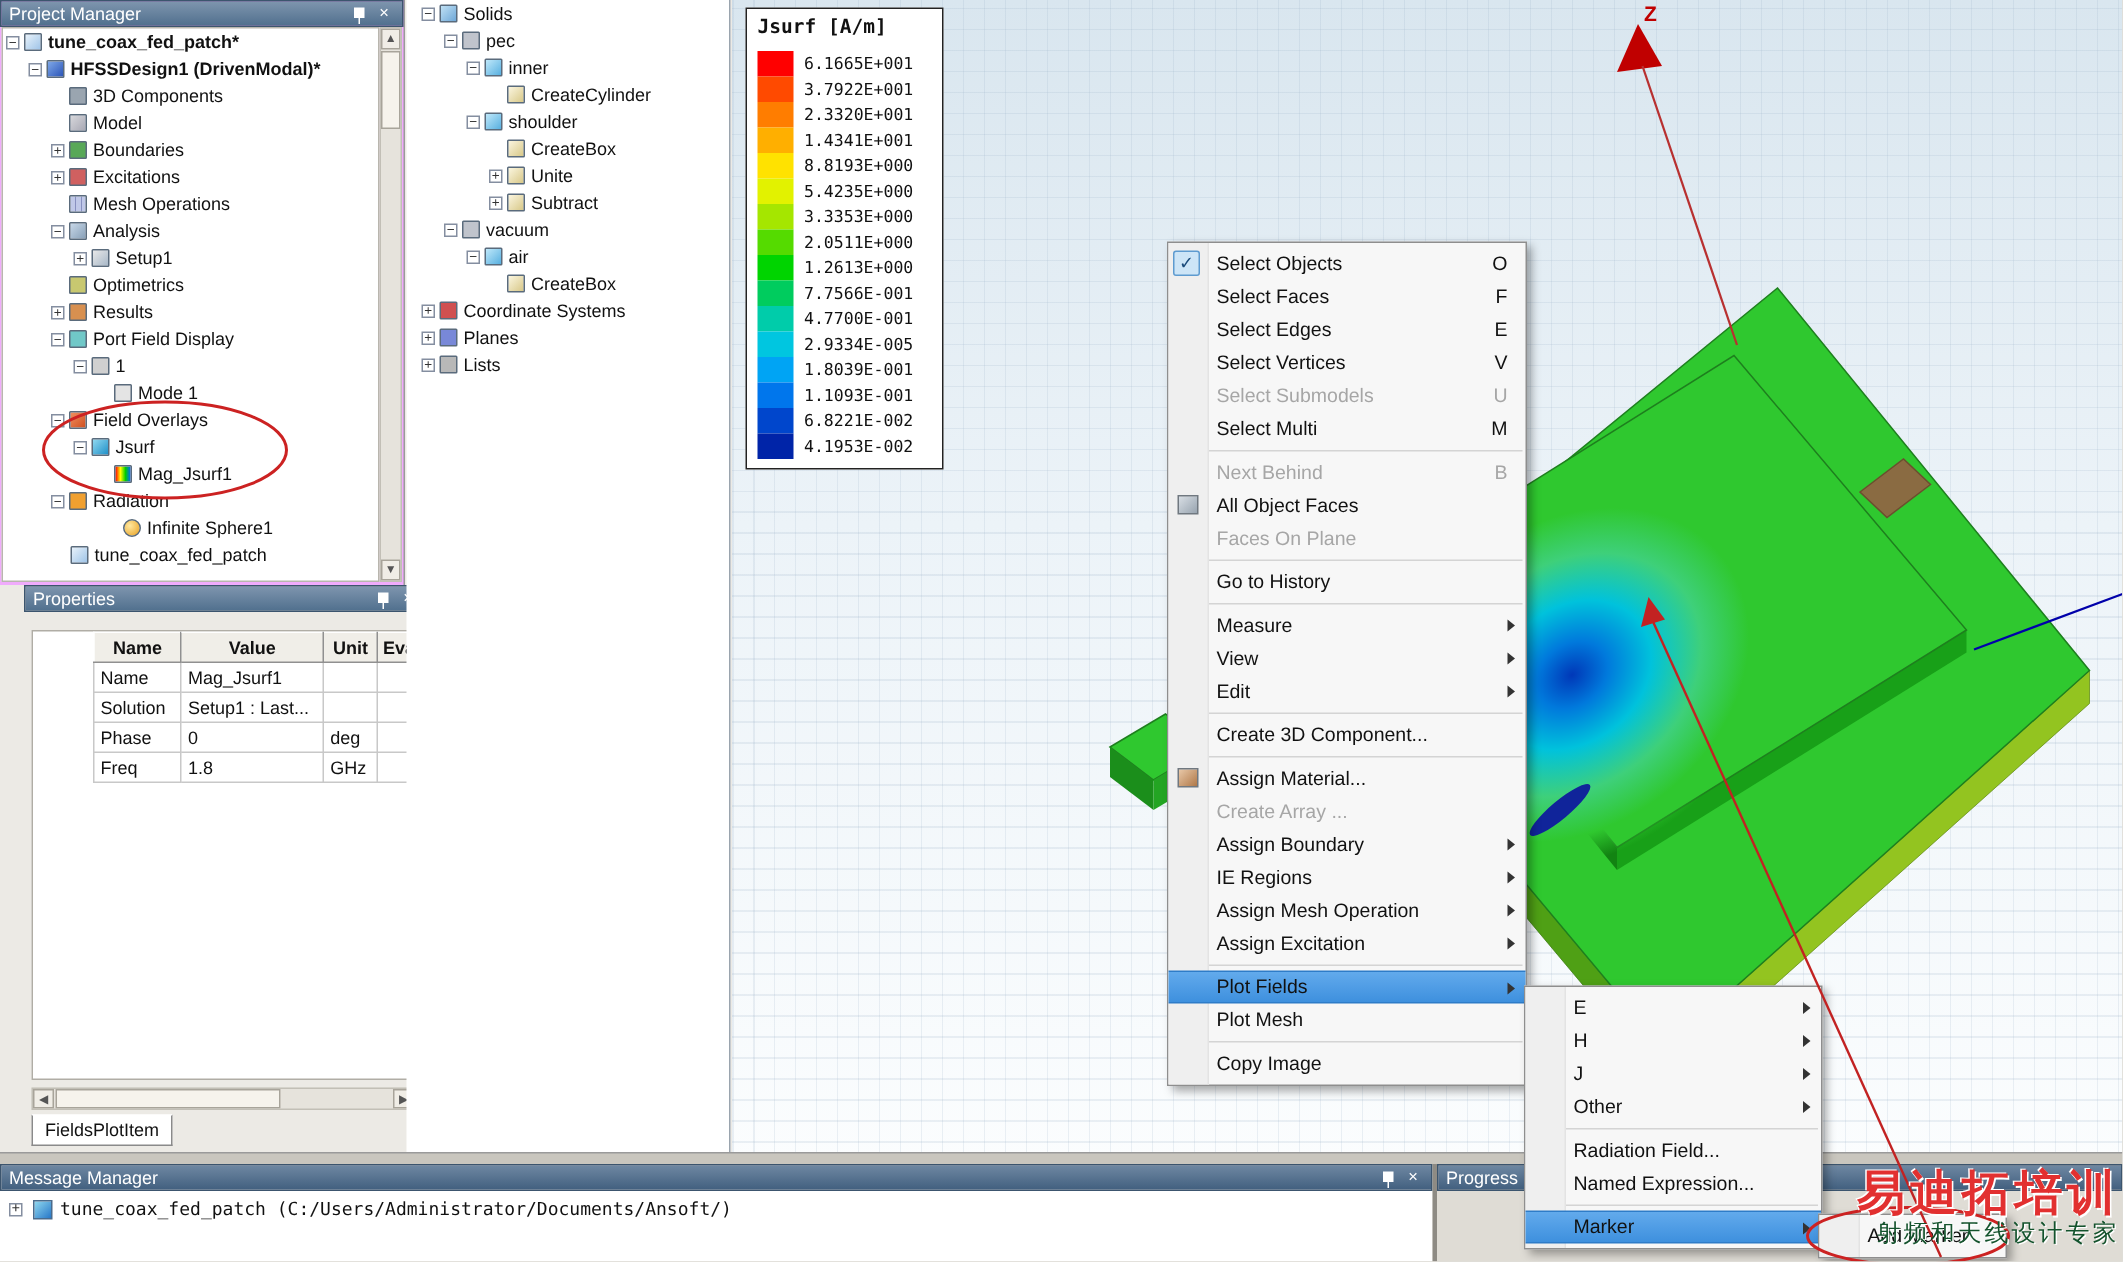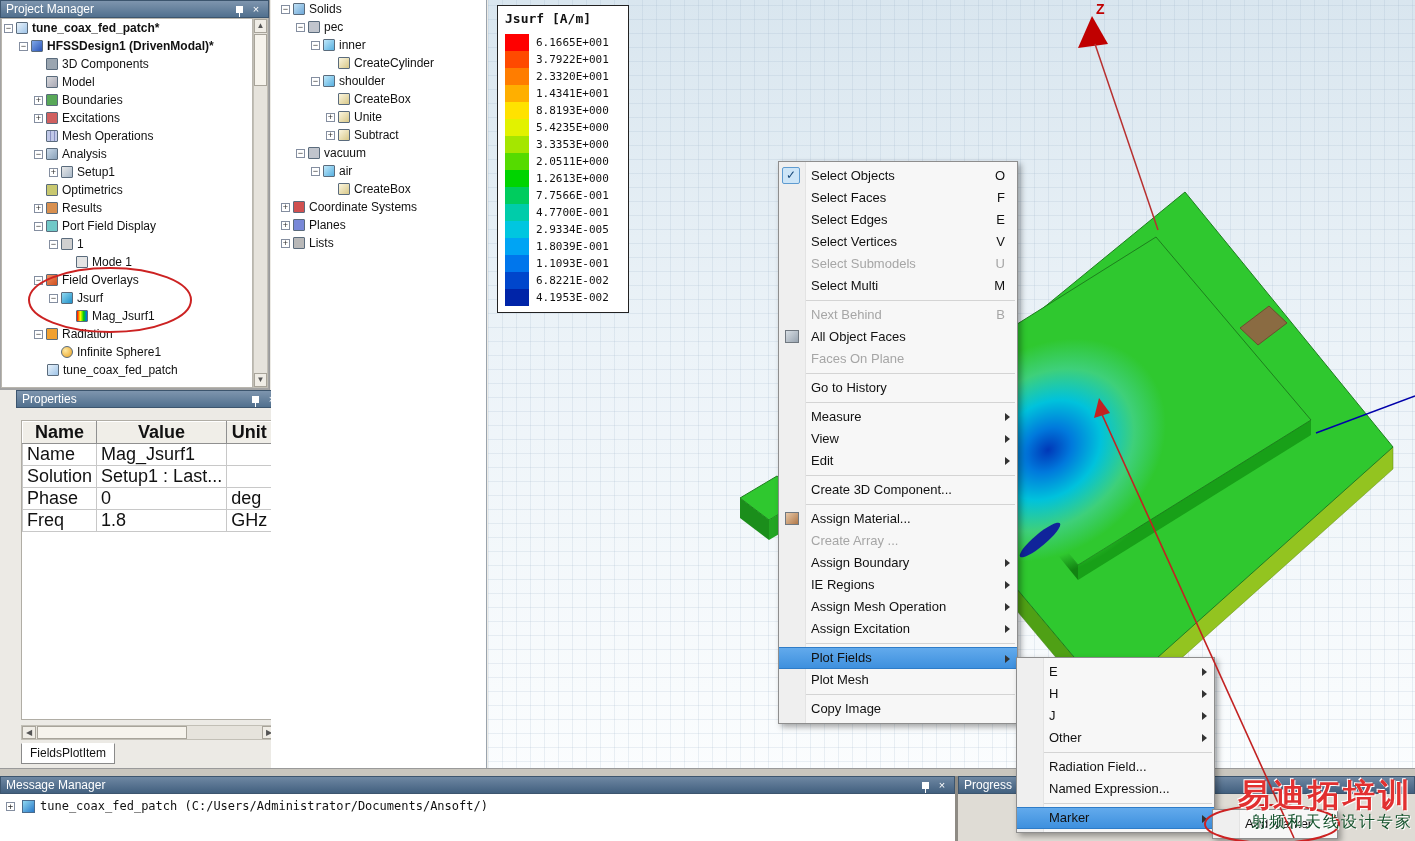--- a/index.html
+++ b/index.html
@@ -10,21 +10,21 @@
   .panel-header{height:18px;display:flex;align-items:center;padding:0 5px;
     background:linear-gradient(180deg,#7E95AE,#51708E);color:#fff;font-size:12px;
     border:1px solid #3C556E;box-sizing:border-box;}
   .ph-title{flex:1;white-space:nowrap;overflow:hidden;}
   .ph-btn{width:14px;height:13px;margin-left:3px;color:#fff;font-size:11px;line-height:12px;
     text-align:center;cursor:default;}
   .pin-glyph{display:inline-block;width:7px;height:7px;background:#fff;position:relative;}
   .pin-glyph:after{content:"";position:absolute;left:3px;top:7px;width:1px;height:4px;background:#fff;}
 
   
-  #pm-panel{position:absolute;left:0;top:0;width:270px;height:390px;background:#a3a3a3;
+  #pm-panel{position:absolute;left:0;top:0;width:270px;height:390px;background:#f0abfc;
     border-right:1px solid #9A9A9A;box-sizing:border-box;}
   #pm-tree{position:absolute;left:1px;top:18px;right:16px;bottom:2px;background:#fff;
     border:1px solid #B9B6AE;overflow:hidden;}
   .trow{height:18px;display:flex;align-items:center;white-space:nowrap;}
   .exp{width:9px;height:9px;box-sizing:border-box;border:1px solid #848EA0;background:#fff;
     font-size:9px;line-height:7px;text-align:center;color:#333;margin-right:3px;flex:0 0 9px;}
   .exp.none{border:none;background:transparent;}
   .nicon{width:12px;height:12px;flex:0 0 12px;margin-right:4px;border:1px solid #5A6B7C;
     box-sizing:border-box;border-radius:1px;}
   .tlabel{font-size:12px;}
@@ -64,21 +64,21 @@
   .sb-btn{height:14px;background:#F0EDE6;border:1px solid #A8A49A;box-sizing:border-box;
     font-size:8px;line-height:12px;text-align:center;color:#555;}
   .sb-btn.bottom{position:absolute;bottom:0;left:0;right:0;}
   .sb-thumb{position:absolute;left:0;right:0;top:15px;height:52px;background:#F6F3EC;
     border:1px solid #A8A49A;box-sizing:border-box;}
 
   #props-panel{position:absolute;left:16px;top:390px;width:270px;height:386px;background:#ECEAE5;
     border-right:1px solid #9A9A9A;box-sizing:border-box;}
   #props-area{position:absolute;left:5px;right:8px;top:30px;bottom:56px;background:#fff;
     border:1px solid #B0ADA5;overflow:hidden;}
-  table.props{border-collapse:collapse;width:100%;font-size:18px;}
+  table.props{border-collapse:collapse;width:100%;font-size:12px;margin-left:40px;}
   table.props th{background:#F0EEE8;font-weight:bold;text-align:center;height:19px;
     border:1px solid;border-color:#FFFFFF #909090 #909090 #FFFFFF;padding:0 3px;}
   table.props td{border:1px solid #C8C8C8;height:19px;padding:0 4px;white-space:nowrap;overflow:hidden;}
   .hscroll{position:absolute;left:5px;right:8px;bottom:36px;height:15px;background:#E6E3DC;
     border:1px solid #C2BFB6;box-sizing:border-box;}
   .hs-btn{position:absolute;top:0;width:14px;height:13px;background:#F0EDE6;border:1px solid #A8A49A;
     box-sizing:border-box;font-size:8px;line-height:11px;text-align:center;color:#555;}
   .hs-thumb{position:absolute;left:15px;top:0;width:150px;height:13px;background:#F6F3EC;
     border:1px solid #A8A49A;box-sizing:border-box;}
   .ptab{position:absolute;left:5px;bottom:12px;background:#fff;border:1px solid #8A8A8A;
@@ -247,21 +247,21 @@
         <div class="trow" style="padding-left: 62px;">
           <span class="exp none"></span>
           <span class="nicon ic-magj"></span>
           <span class="tlabel">Mag_Jsurf1</span>
         </div>
         <div class="trow" style="padding-left: 32px;">
           <span class="exp">−</span>
           <span class="nicon ic-rad"></span>
           <span class="tlabel">Radiation</span>
         </div>
-        <div class="trow" style="padding-left: 47px;">
+        <div class="trow" style="padding-left: 68px;">
           <span class="exp none"></span>
           <span class="nicon ic-sphere"></span>
           <span class="tlabel">Infinite Sphere1</span>
         </div>
         <div class="trow" style="padding-left: 33px;">
           <span class="exp none"></span>
           <span class="nicon ic-project"></span>
           <span class="tlabel">tune_coax_fed_patch</span>
         </div>
       </div>

